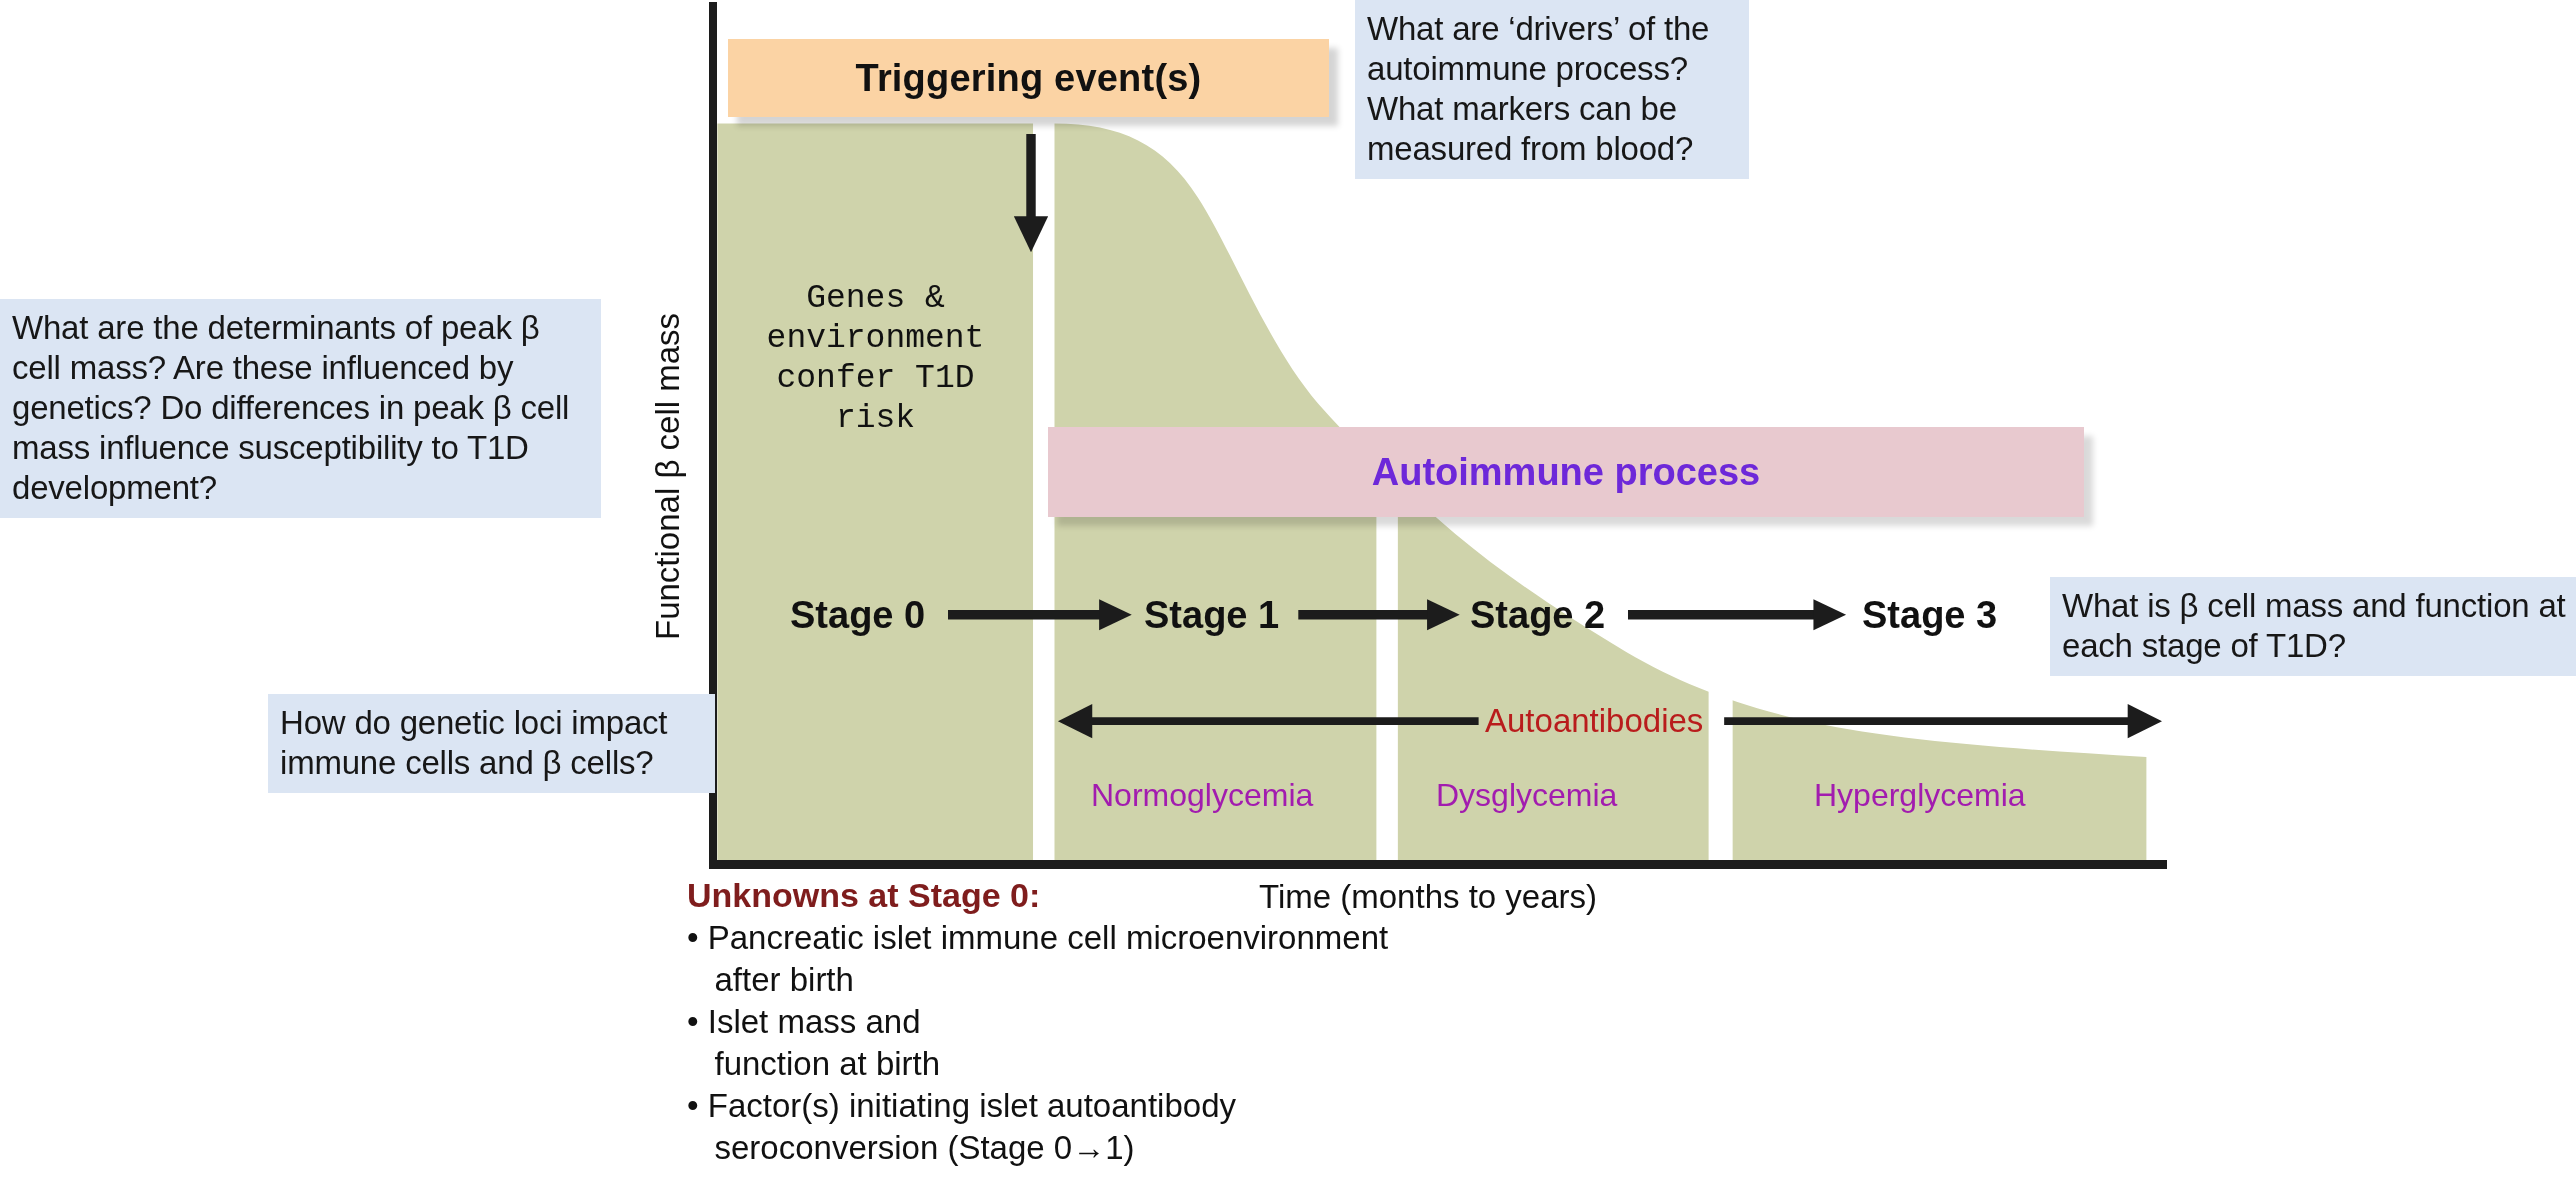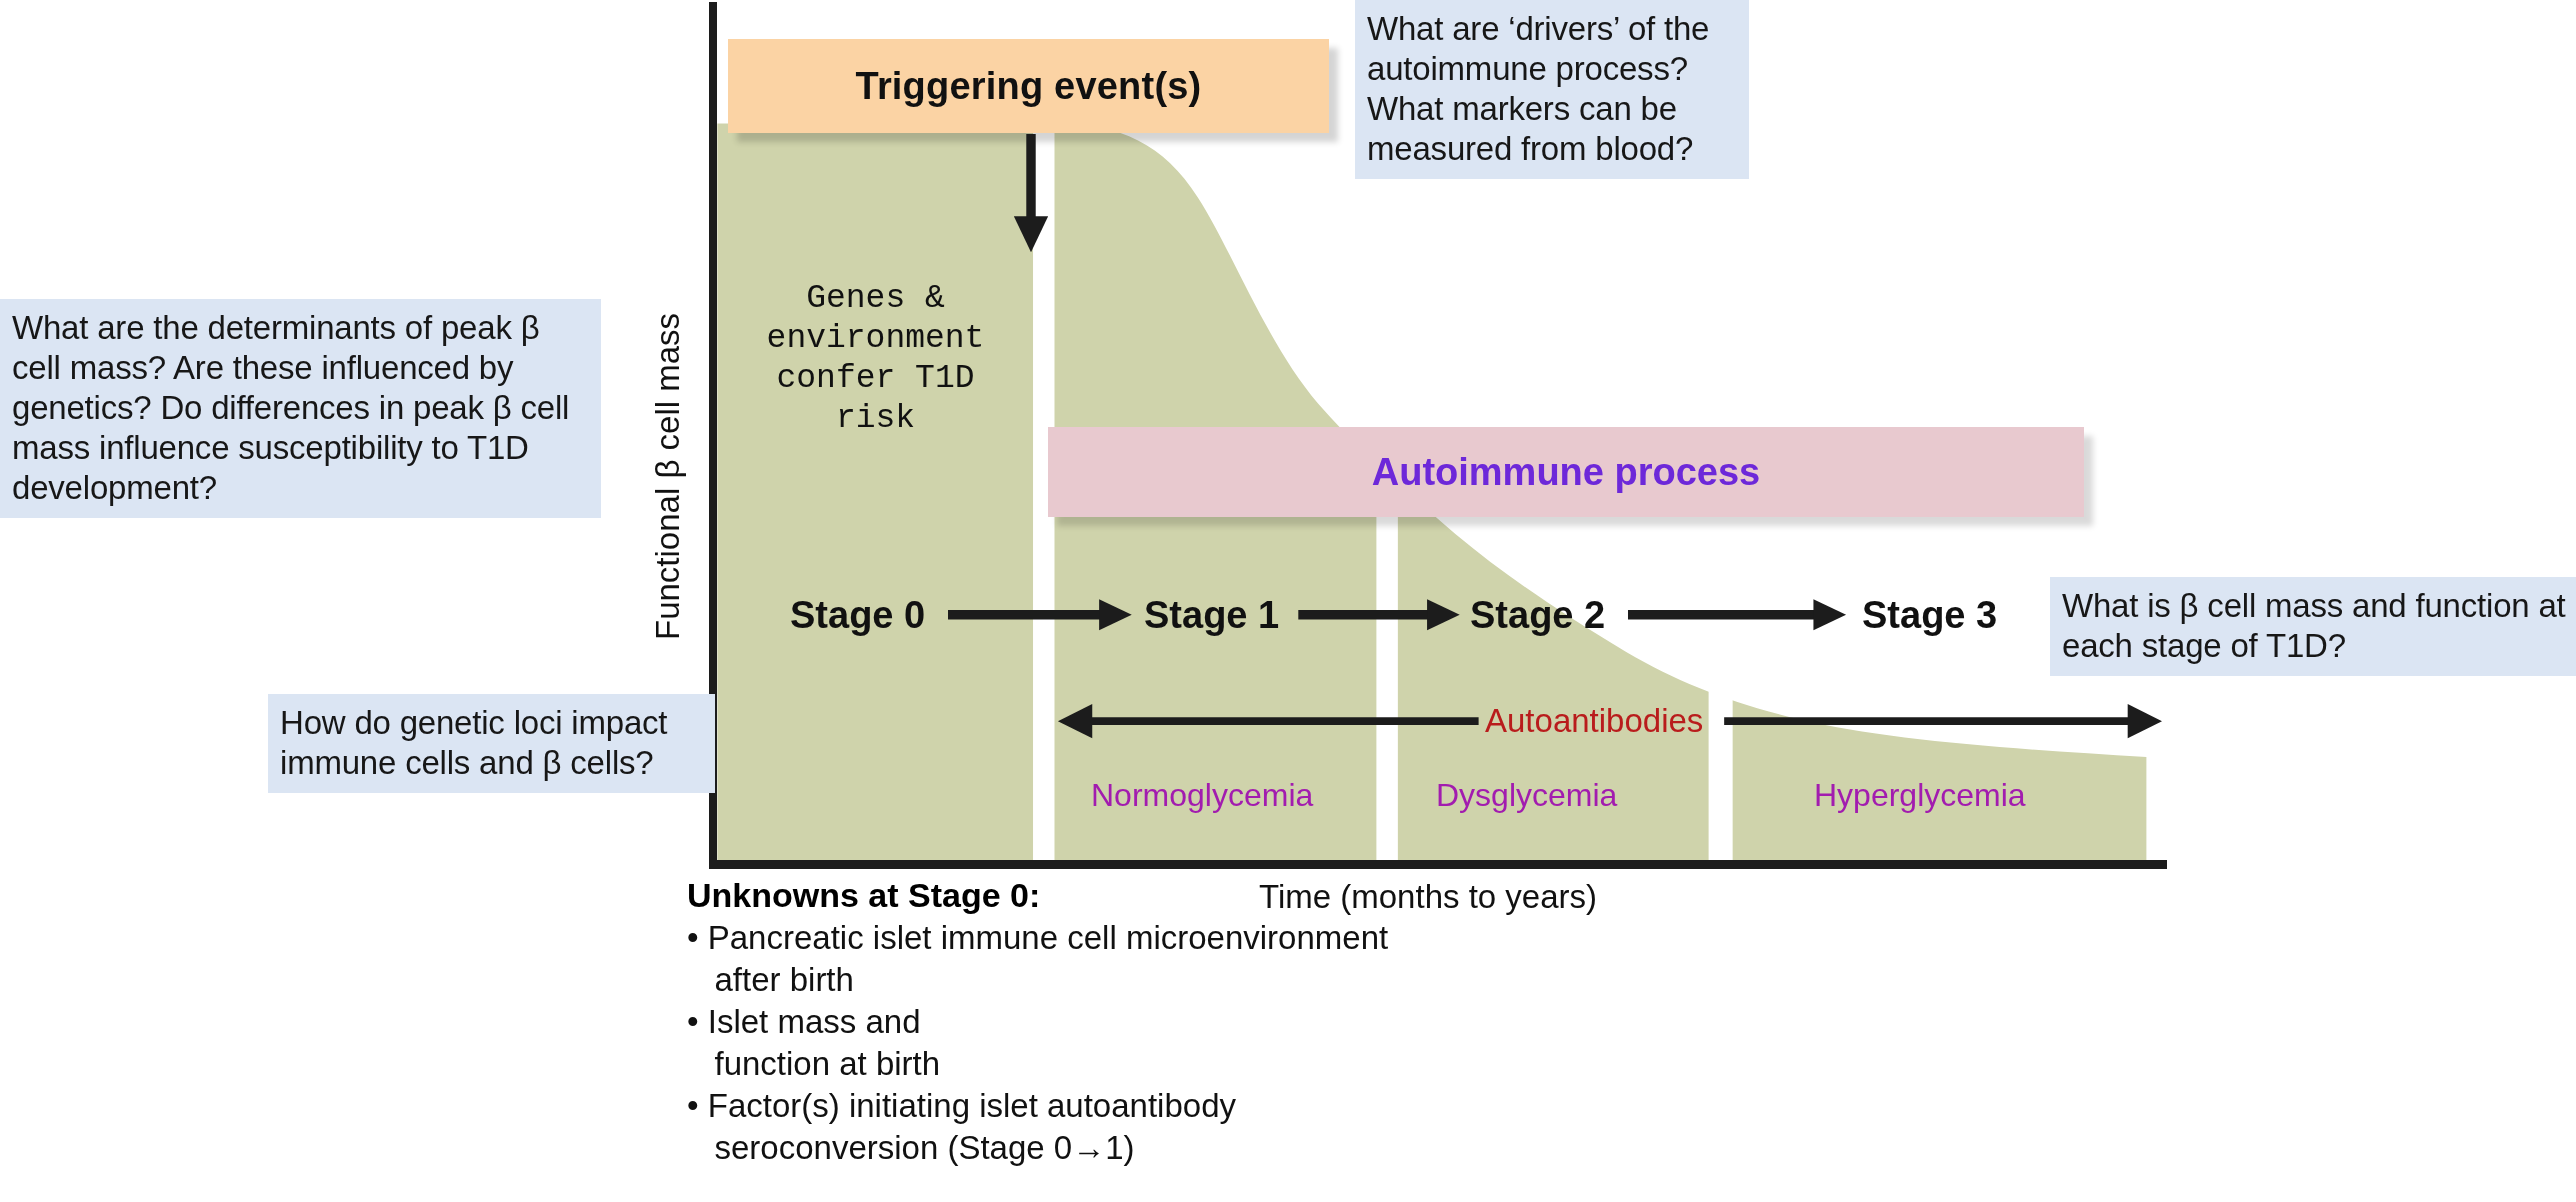--- a/index.html
+++ b/index.html
@@ -36,21 +36,21 @@
   #x-axis-label {
     position:absolute; left:1259px; top:878px;
     font-size:33px; color:#111; white-space:nowrap;
   }
 
   
   #plot-svg { position:absolute; left:717px; top:0px; }
 
   
   #trigger-box {
-    position:absolute; left:728px; top:39px; width:601px; height:94px;
+    position:absolute; left:728px; top:39px; width:601px; height:78px;
     background:#fbd3a4; box-shadow:8.6px 8.6px 6px rgba(0,0,0,0.17);
     display:flex; align-items:center; justify-content:center;
     font-size:38px; font-weight:bold; color:#111; letter-spacing:0.2px;
   }
   #trigger-arrow { position:absolute; left:1005px; top:134px; }
 
   
   #autoimmune-banner {
     position:absolute; left:1048px; top:427px; width:1036px; height:90px;
     background:#e8c9cf; box-shadow:8.6px 8.6px 6px rgba(0,0,0,0.15);
@@ -80,21 +80,21 @@
   }
   .glyc-label {
     position:absolute; top:777px; font-size:32px; color:#a21caf; white-space:nowrap;
   }
   #glyc-normo  { left:1091px; }
   #glyc-dys    { left:1436px; }
   #glyc-hyper  { left:1814px; }
 
   
   #unknowns { position:absolute; left:687px; top:874px; width:859px; }
-  #unknowns-title { font-size:34px; font-weight:bold; color:#000000; line-height:43px; }
+  #unknowns-title { font-size:34px; font-weight:bold; color:#7f1d1d; line-height:43px; }
   .unknown-item {
     font-size:33px; line-height:42px; color:#111;
     padding-left:27.5px; text-indent:-27.5px; white-space:pre-line;
   }
   .unknown-item::before { content:"\2022\00a0"; }
 </style>
 </head>
 <body>
 
 <div id="stage">

